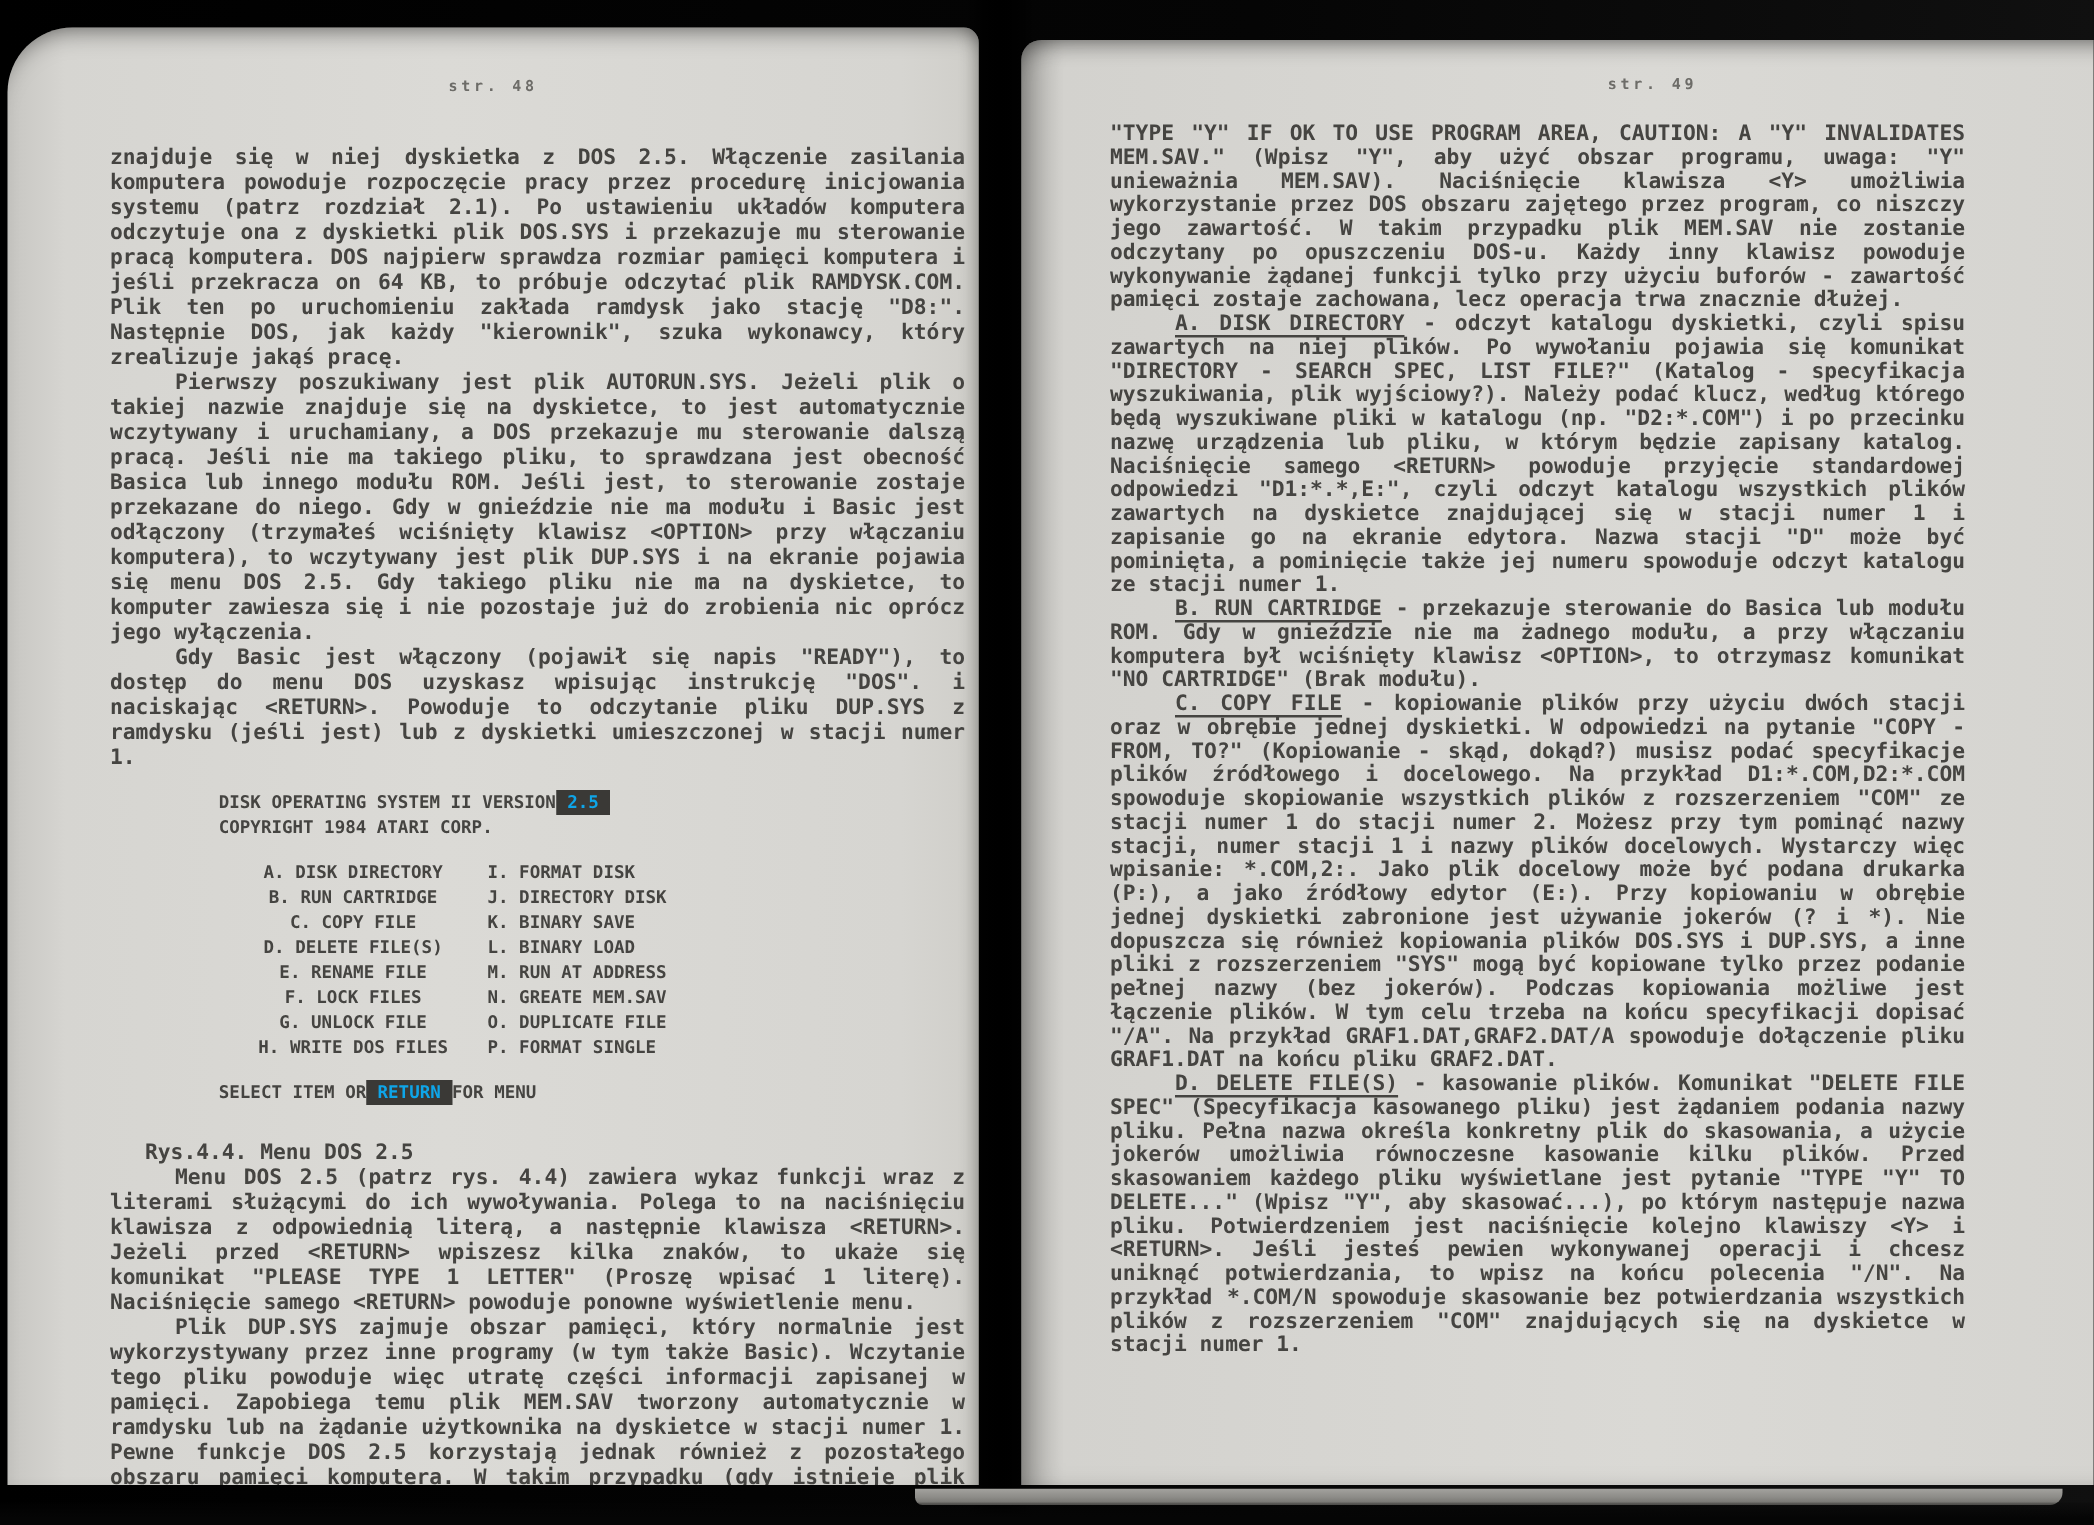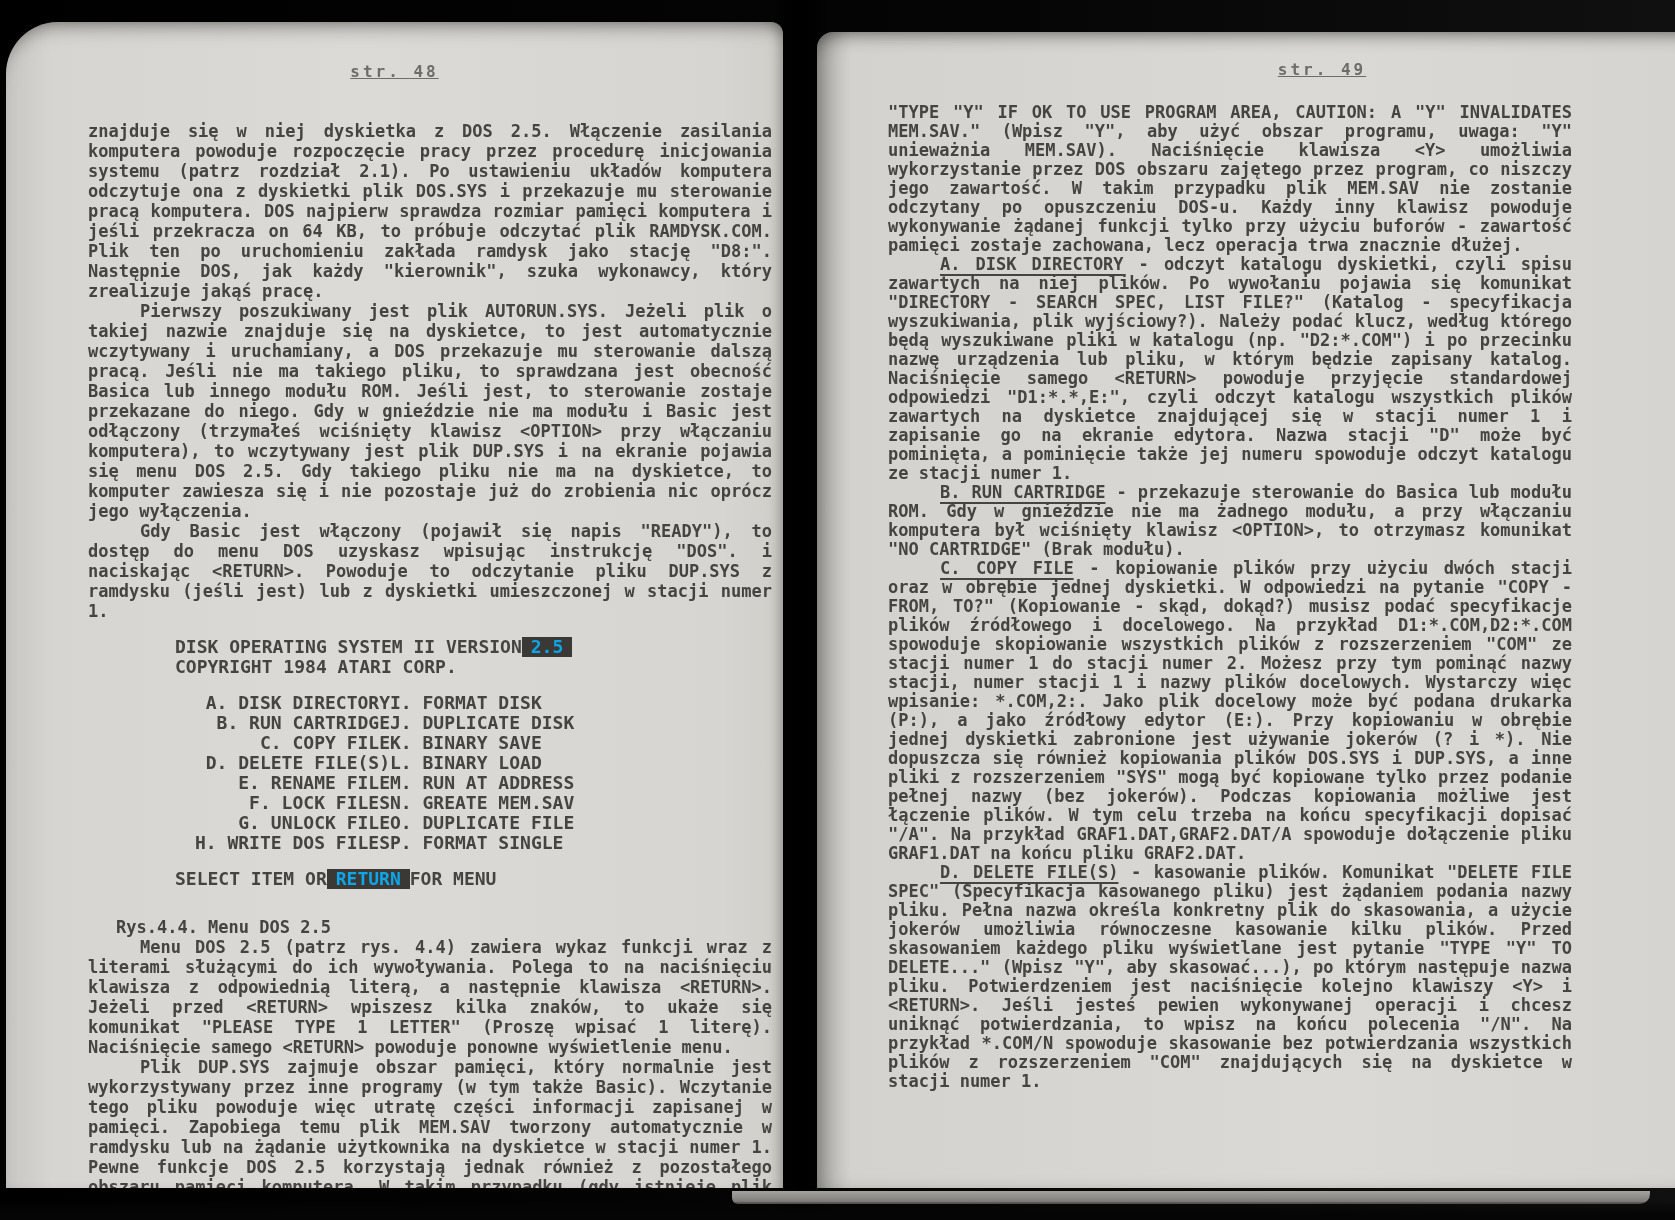--- a/index.html
+++ b/index.html
@@ -32,36 +32,36 @@
   .book-bottom-edge{
     position:absolute;z-index:3;left:732px;width:918px;bottom:16px;height:13px;
     background:linear-gradient(180deg,#a3a29e 0%,#8b8a86 55%,#6f6e6a 100%);
     border-radius:0 0 10px 6px;
   }
   .bottom-shadow{
     position:absolute;z-index:4;left:0;right:0;bottom:0;height:18px;
     background:linear-gradient(180deg,rgba(5,5,5,.2),#050505 70%);
   }
   .page-header{
-    text-align:center;font-size:16px;letter-spacing:3px;color:#6d6c68;text-decoration:underline;
+    text-align:center;font-size:12px;letter-spacing:3px;color:#6d6c68;
   }
   .page-left .page-header{margin-top:40px;}
   .page-right .page-header{margin-top:28px;}
   .text-col{
     width:684px;font-size:17px;text-align:justify;
     text-rendering:optimizeLegibility;
   }
   .page-left .text-col{margin:40px 0 0 82px;line-height:20px;}
   .page-right .text-col{margin:24px 0 0 71px;line-height:19px;}
   p.para{margin:0;padding:0;}
   p.indent{text-indent:52px;}
   .sec-a{margin-top:18px;}
   .sec-head{text-decoration:underline;text-underline-offset:4px;text-decoration-thickness:1.5px;}
   .menu-block{
-    margin:16px 0 0 87px;font-size:18px;line-height:20px;text-align:right;
+    margin:16px 0 0 87px;font-size:14px;line-height:20px;text-align:center;
     white-space:nowrap;
   }
   .menu-row{display:flex;}
   .menu-cell-l{width:215px;}
   .menu-gap{height:16px;}
   .inverse{
     background:#3a3936;color:#0ea5e9;padding:0 9px;
   }
   .caption{
     margin-top:28px;text-align:left;font-size:17px;transform:translateX(28px);
@@ -89,21 +89,21 @@
         </div>
         <div class="menu-row">COPYRIGHT 1984 ATARI CORP.</div>
         <div class="menu-gap"></div>
 
         <div class="menu-row">
           <span class="menu-cell-l">A. DISK DIRECTORY</span>
           <span>I. FORMAT DISK</span>
         </div>
         <div class="menu-row">
           <span class="menu-cell-l">B. RUN CARTRIDGE</span>
-          <span>J. DUPLICATE DISK</span>
+          <span>J. DIRECTORY DISK</span>
         </div>
         <div class="menu-row">
           <span class="menu-cell-l">C. COPY FILE</span>
           <span>K. BINARY SAVE</span>
         </div>
         <div class="menu-row">
           <span class="menu-cell-l">D. DELETE FILE(S)</span>
           <span>L. BINARY LOAD</span>
         </div>
         <div class="menu-row">

